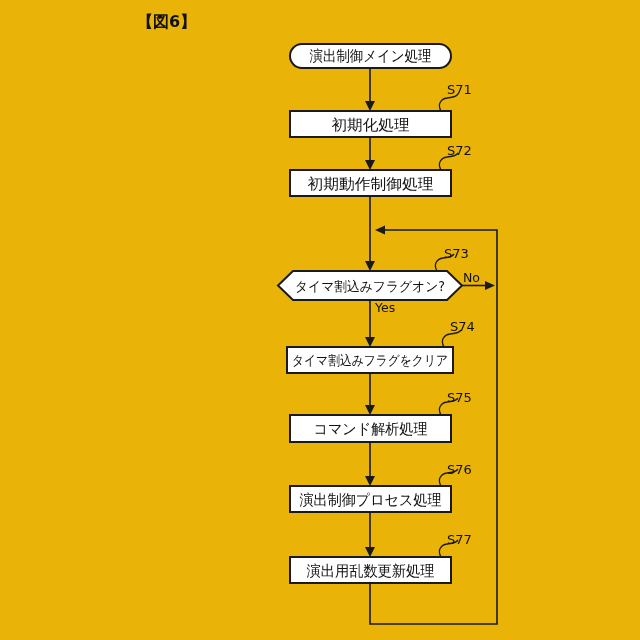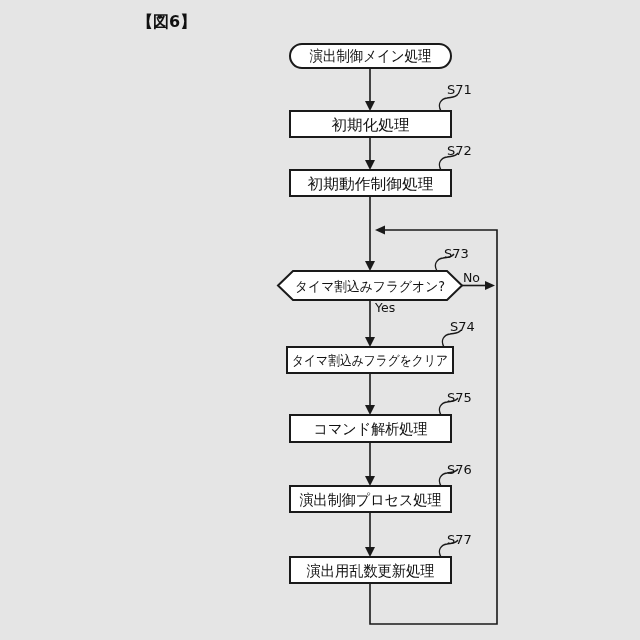--- a/index.html
+++ b/index.html
@@ -4,21 +4,21 @@
 <style>
   html, body {
     margin: 0;
     padding: 0;
     background: #ffffff;
   }
   .page {
     position: relative;
     width: 640px;
     height: 640px;
-    background: #e5e5e5;
+    background: #eab308;
     overflow: hidden;
     font-family: "DejaVu Sans", "Liberation Sans", sans-serif;
   }
   svg { display: block; }
   .figure-title {
     font-size: 16px;
     font-weight: 600;
     fill: #111111;
   }
   .node-shape {

